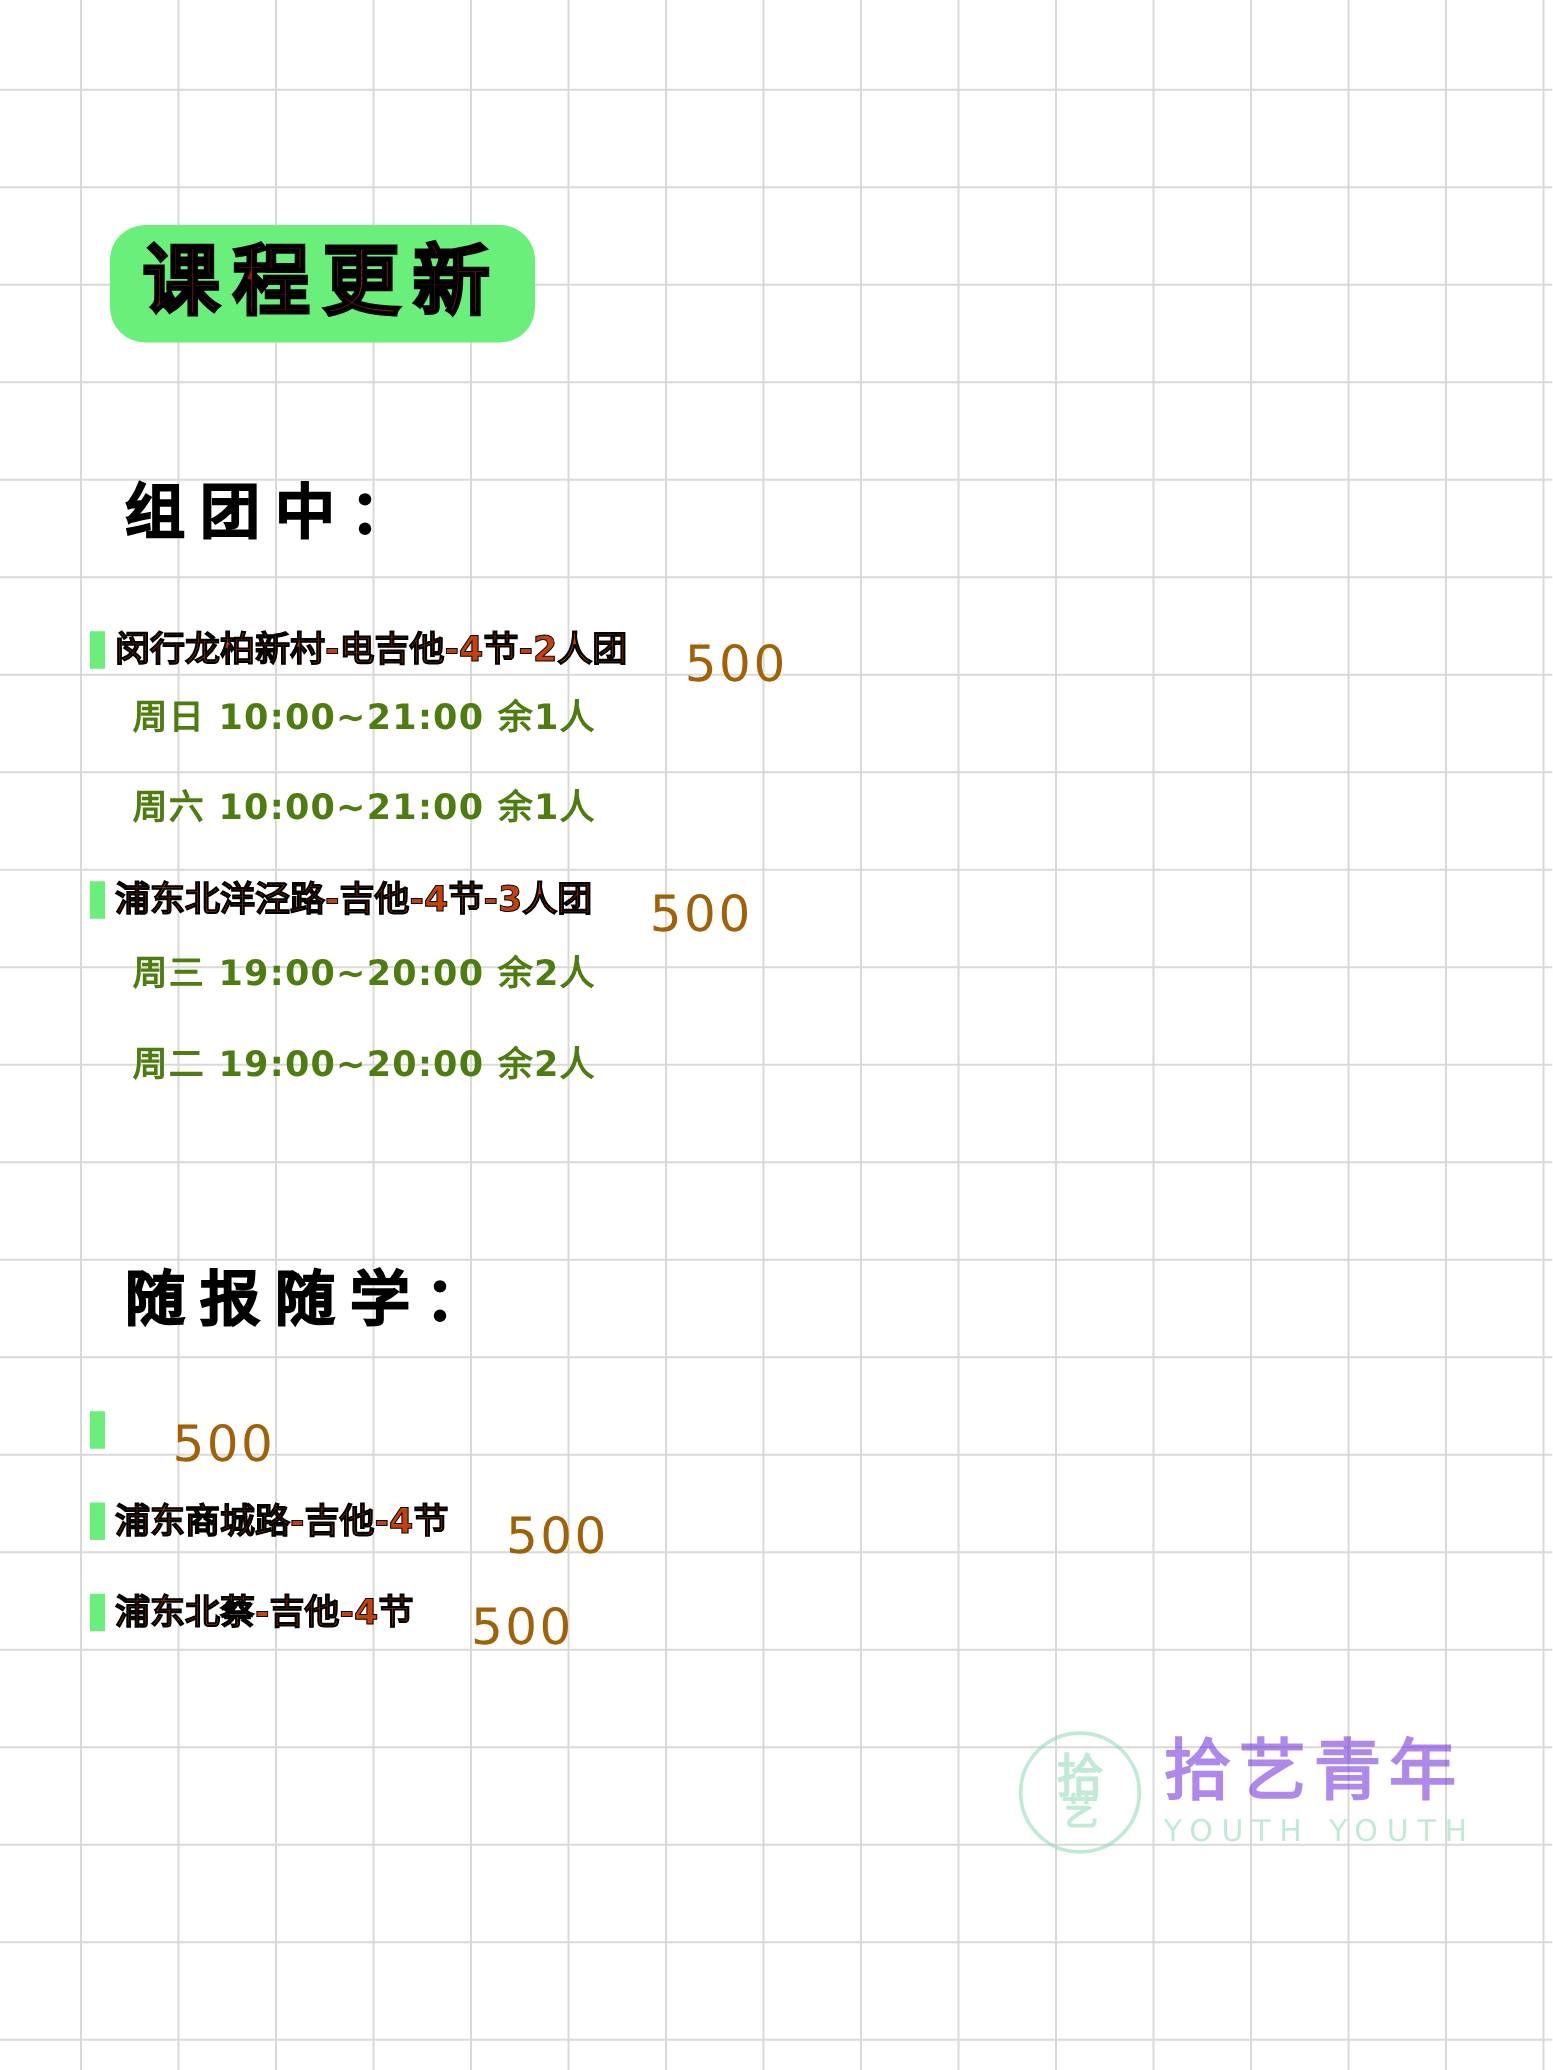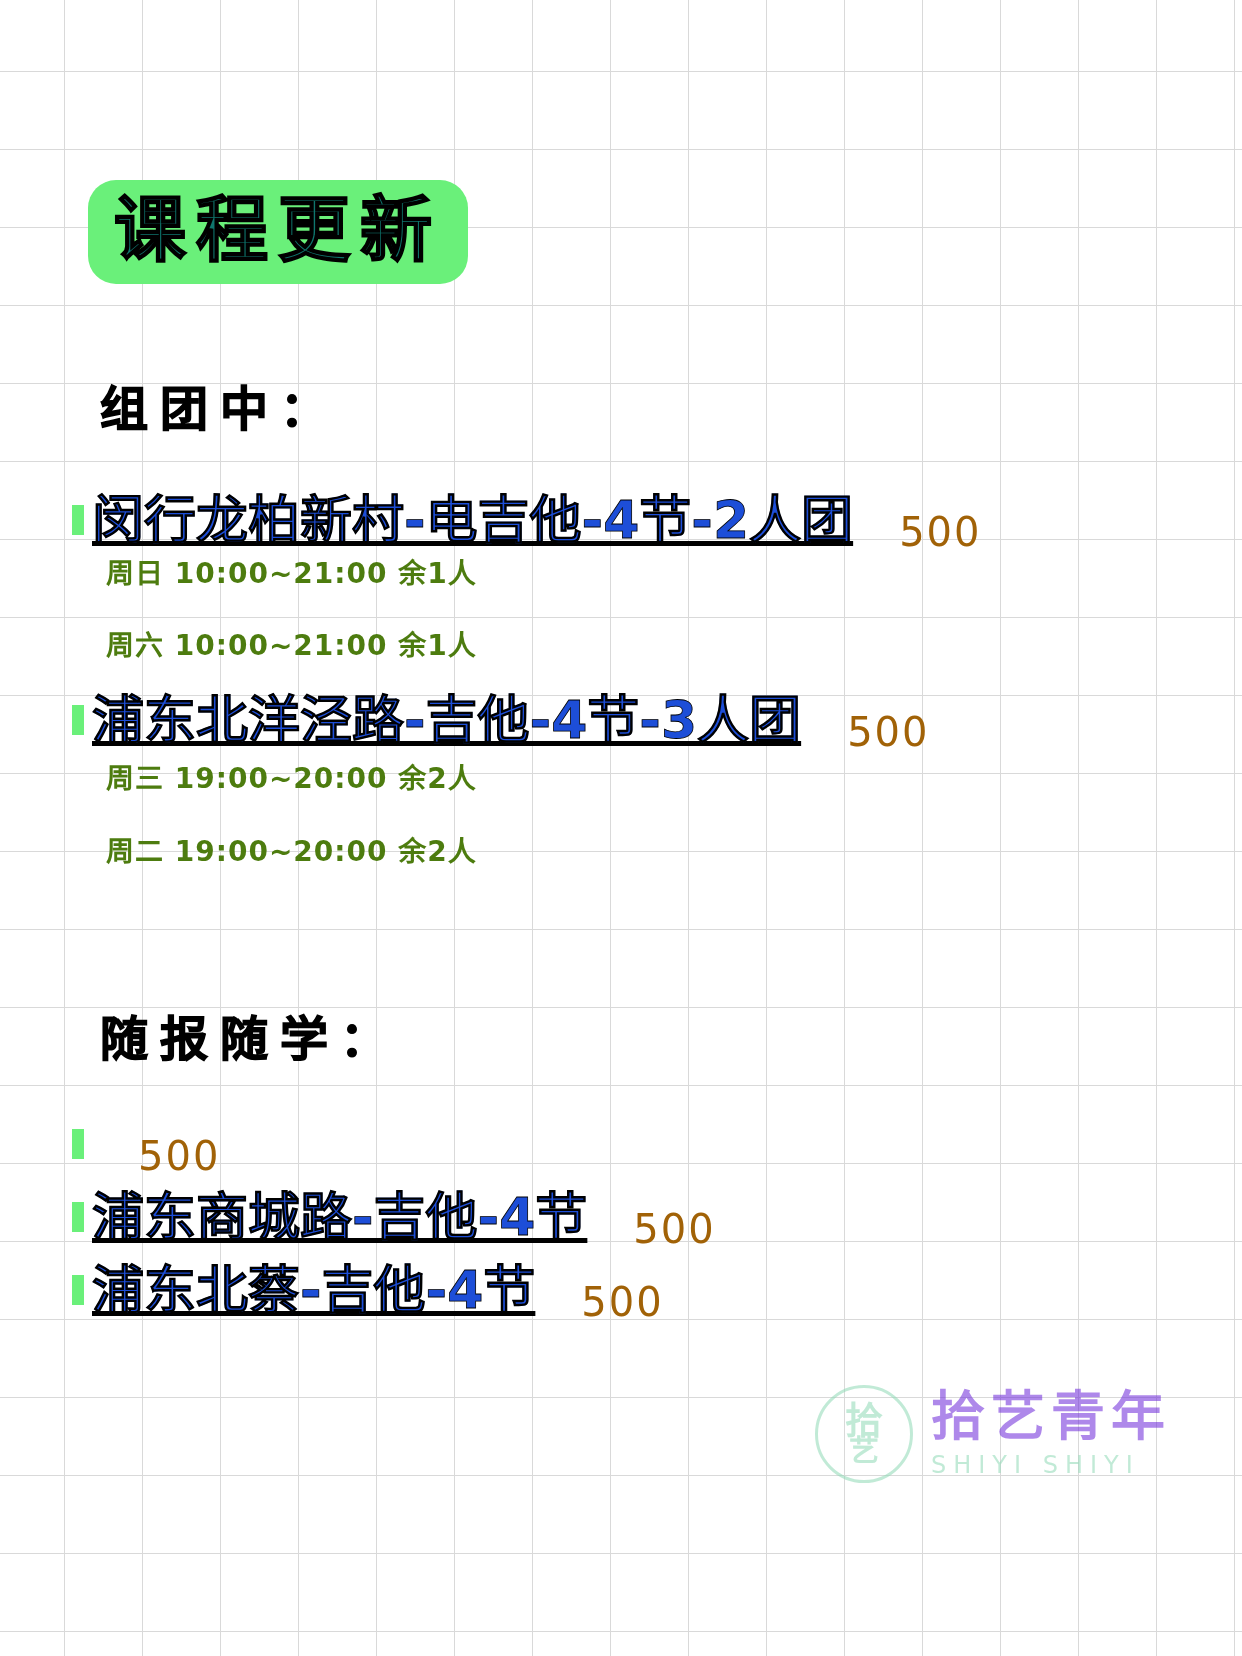--- a/index.html
+++ b/index.html
@@ -40,24 +40,24 @@
     top: 180px;
   }
   .title-highlight {
     display: inline-block;
     background: #6af07a;
     border-radius: 28px;
     padding: 14px 26px 18px 26px;
     box-shadow: 0 0 0 0 #6af07a;
   }
   .title-text {
-    font-size: 72px;
+    font-size: 62px;
     line-height: 1;
     font-weight: 700;
-    color: #0f766e;
+    color: #7f1d1d;
     letter-spacing: 10px;
     font-family: "DejaVu Sans", "Liberation Sans", sans-serif;
     -webkit-text-stroke: 2px #000;
   }
 
   
   .section-heading {
     position: absolute;
     font-size: 48px;
     font-weight: 700;
@@ -77,26 +77,25 @@
     white-space: nowrap;
   }
   .bullet {
     width: 12px;
     height: 30px;
     background: #6af07a;
     margin-right: 8px;
     flex: none;
   }
   .entry-text {
-    font-size: 52px;
-    line-height: 1;
-    color: #1d4ed8;
+    font-size: 28px;
+    line-height: 1;
+    color: #c2410c;
     font-weight: 600;
     letter-spacing: 0px;
-    text-decoration: underline;
     -webkit-text-stroke: 0.8px #000;
   }
   .entry-price {
     font-size: 40px;
     line-height: 1;
     color: #a16207;
     font-weight: 400;
     margin-left: 46px;
     letter-spacing: 2px;
     margin-top: 24px;
@@ -202,17 +201,17 @@
     <span class="entry-price">500</span>
   </div>
 
   <div id="watermark">
     <div class="wm-circle">
       <span class="c1">拾</span>
       <span class="c2">艺</span>
     </div>
     <div class="wm-texts">
       <div class="wm-cn">拾艺青年</div>
-      <div class="wm-en">SHIYI SHIYI</div>
+      <div class="wm-en">YOUTH YOUTH</div>
     </div>
   </div>
 
 </div>
 
 </body></html>

